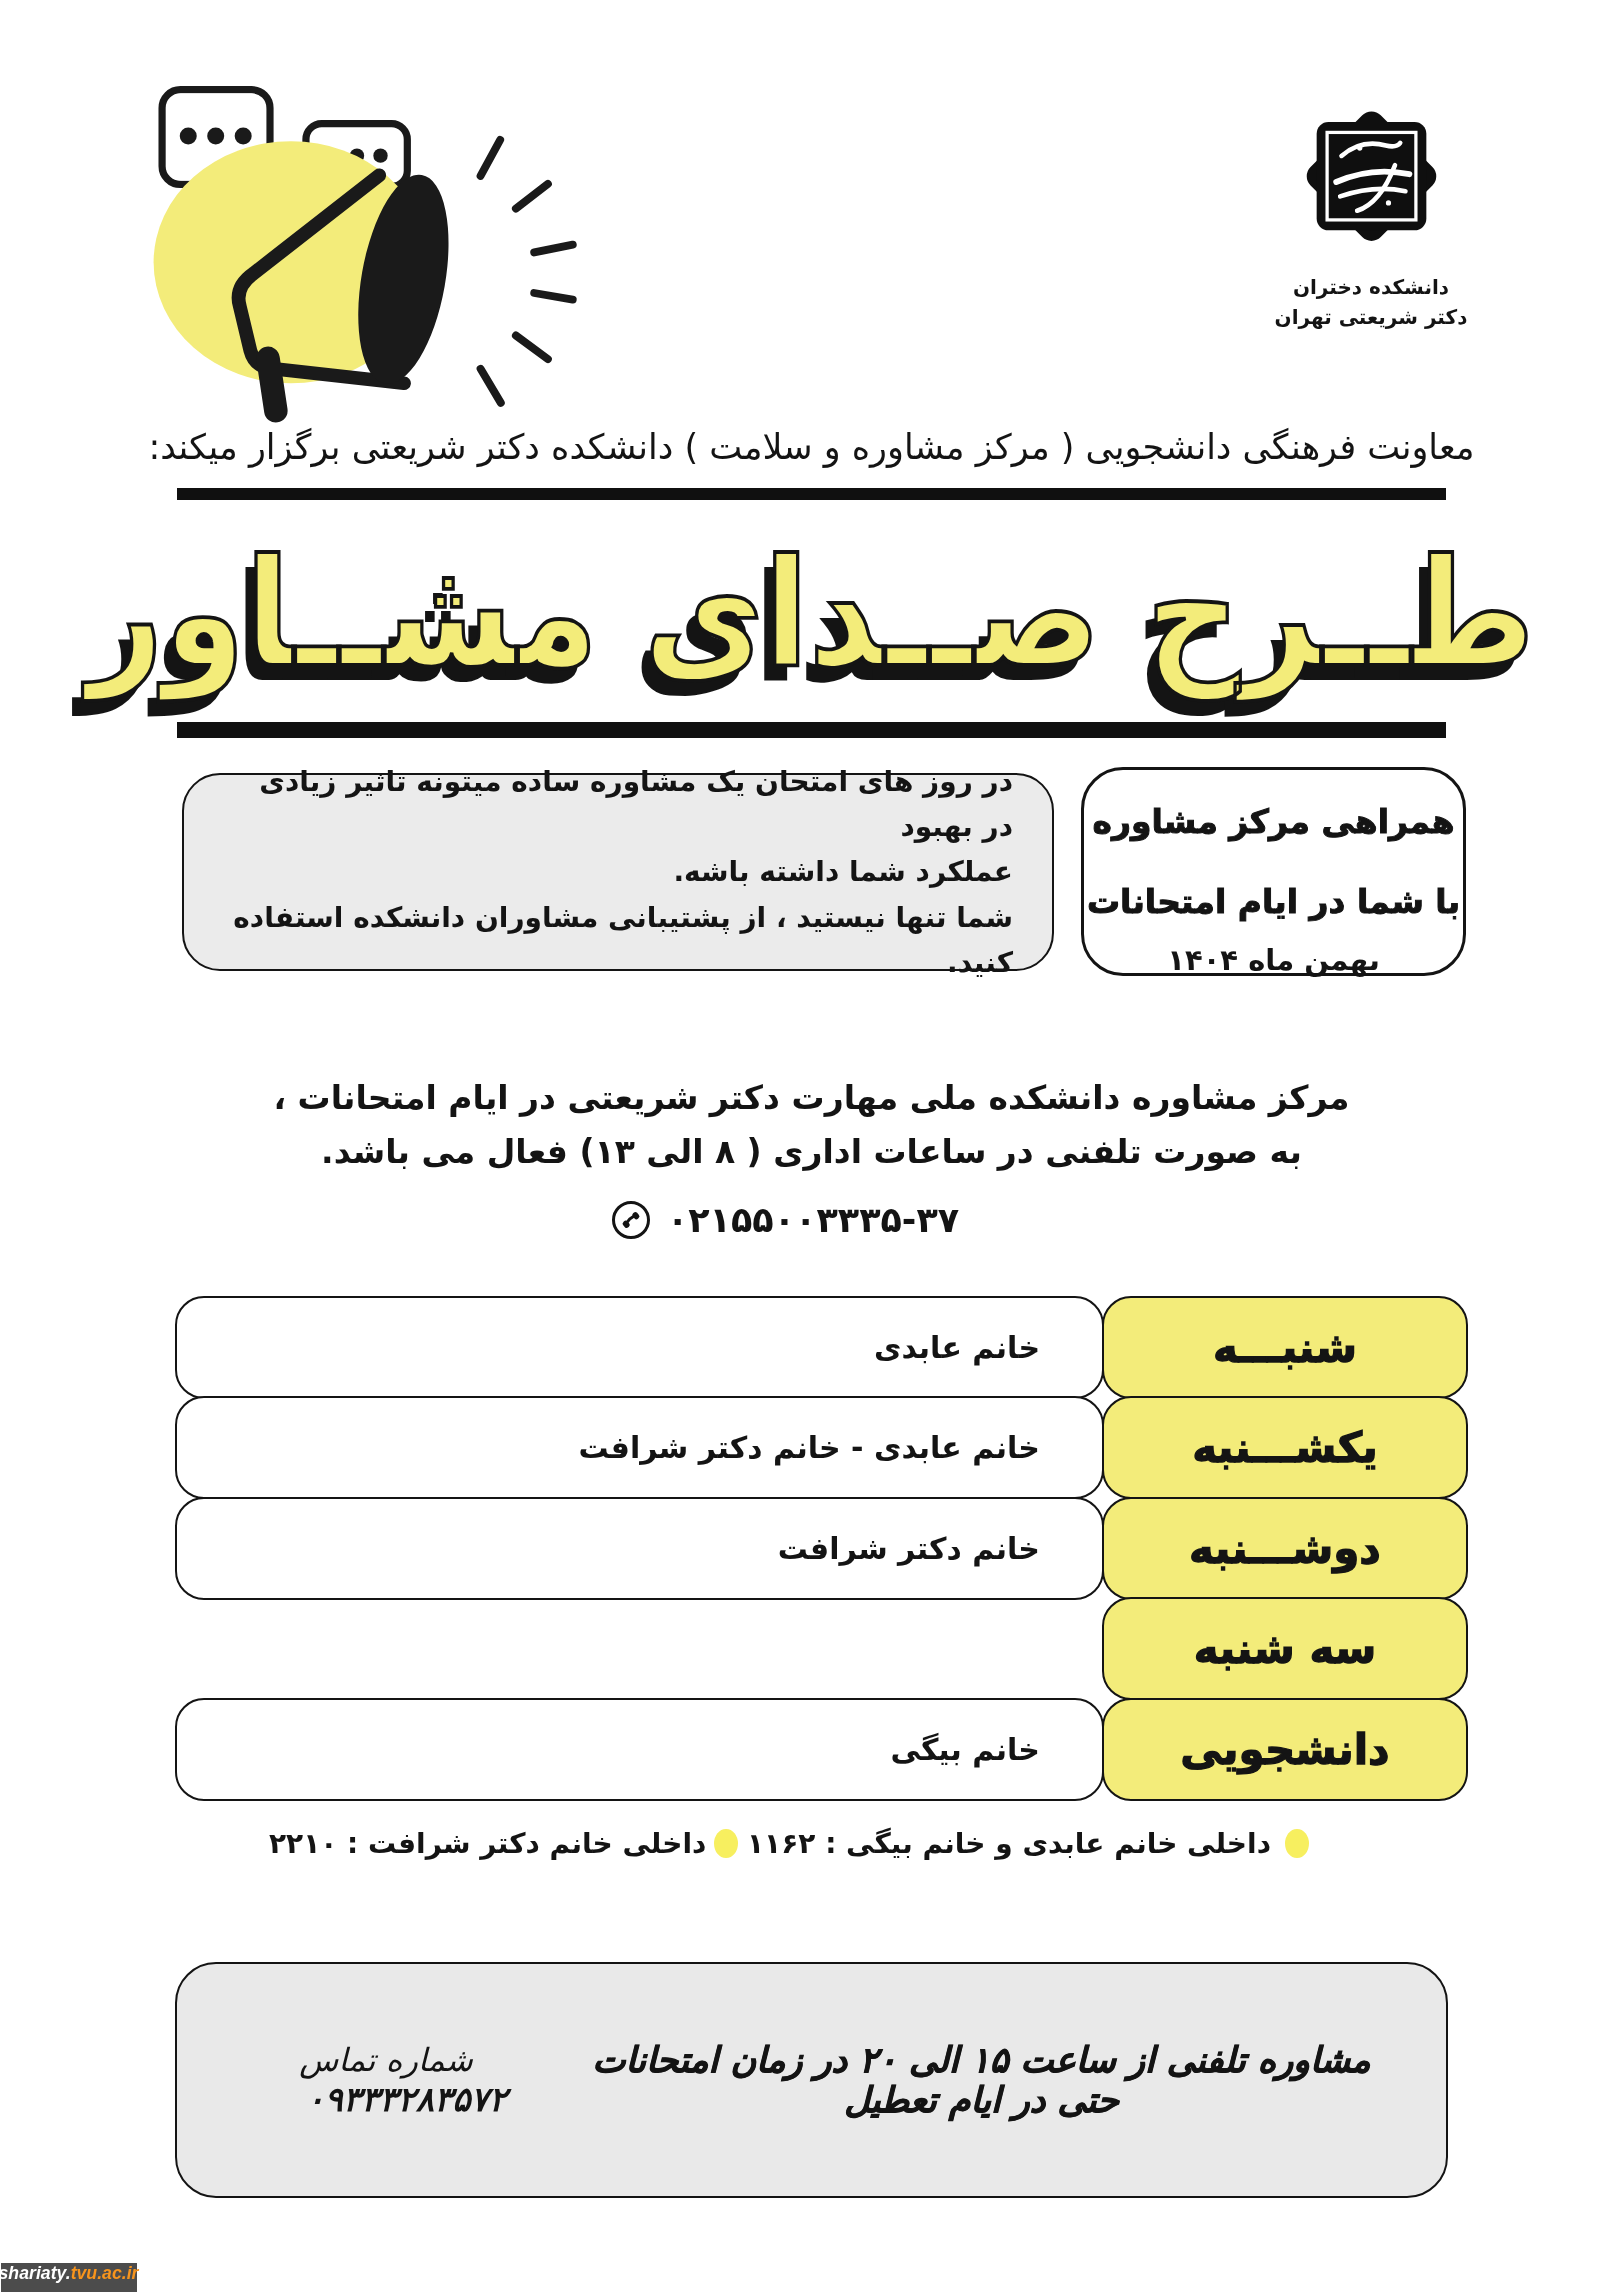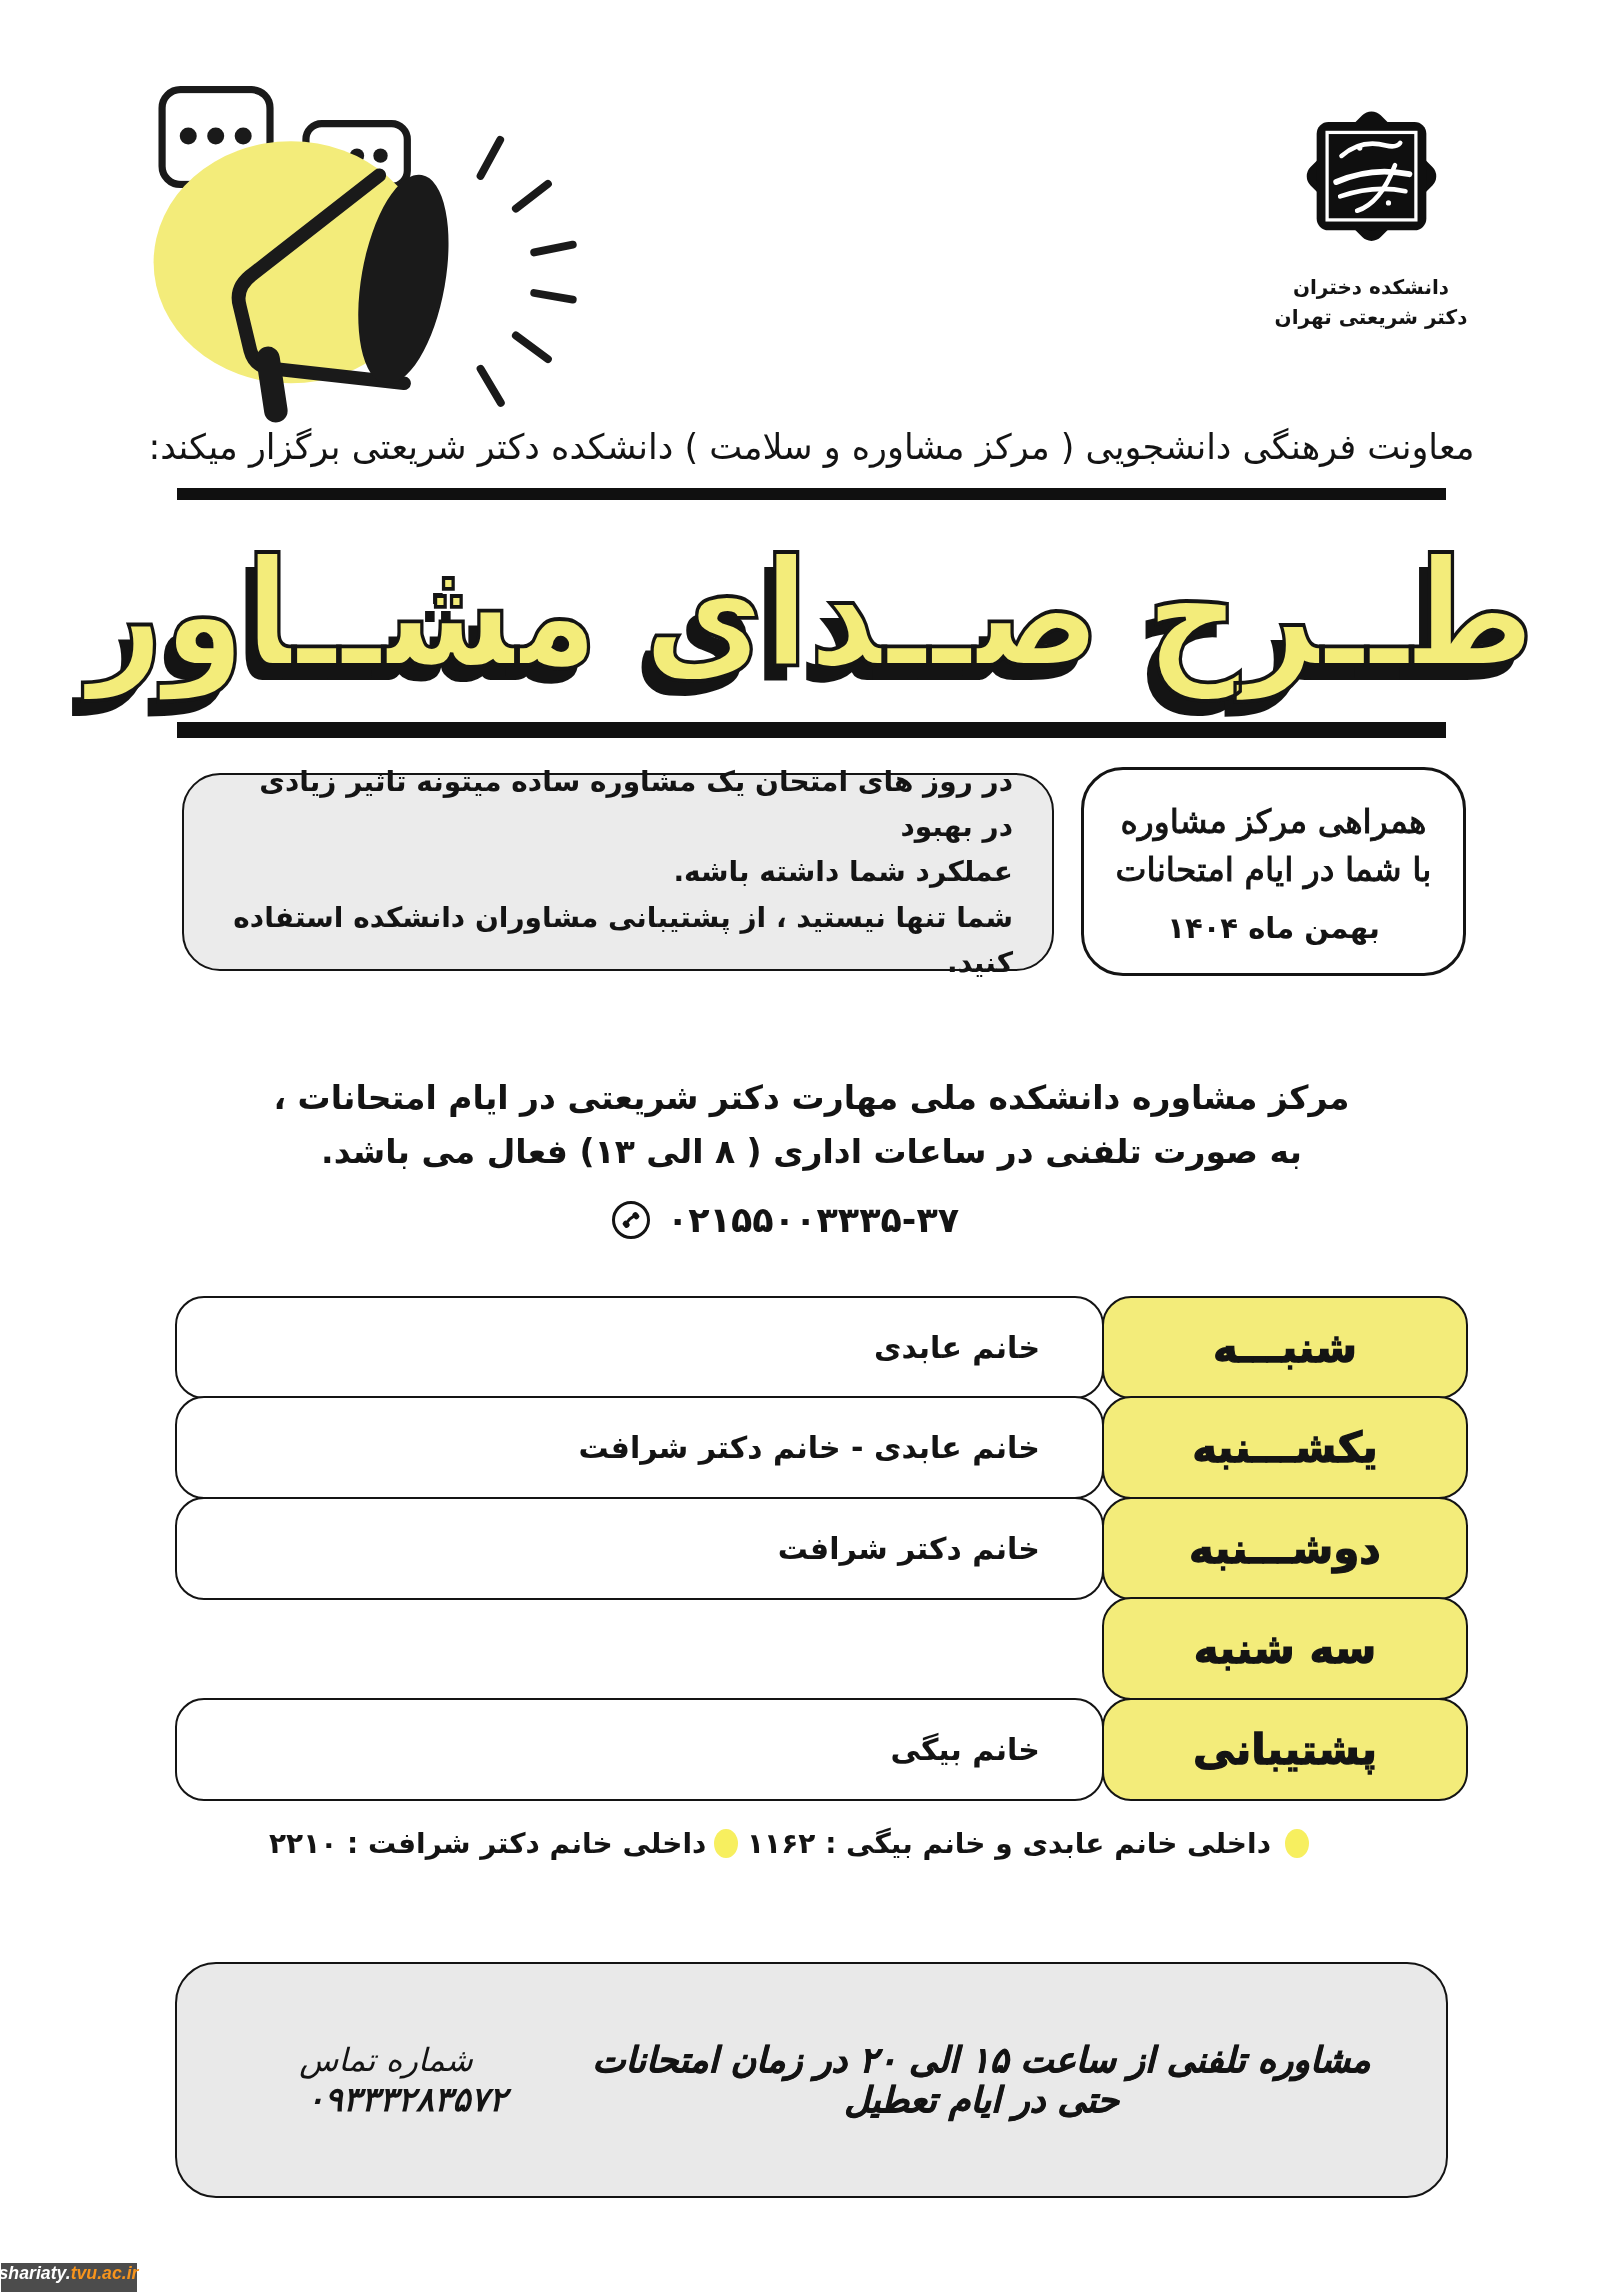--- a/index.html
+++ b/index.html
@@ -36,21 +36,21 @@
     left:182px;top:773px;width:872px;height:198px;background:#ebebeb;
     border:2.6px solid #141414;border-radius:38px;box-sizing:border-box;
     display:flex;flex-direction:column;justify-content:center;
     padding:19.6px 39px;text-align:right;font-size:28px;font-weight:bold;line-height:1.62;
   }
   .side-box{
     left:1081px;top:767px;width:385px;height:209px;background:#ffffff;
     border:3.3px solid #141414;border-radius:42px;box-sizing:border-box;
     display:flex;flex-direction:column;justify-content:center;align-items:center;text-align:center;
   }
-  .side-box .t{font-size:33px;font-weight:normal;line-height:1.45;-webkit-text-stroke:1px #141414;}
+  .side-box .t{font-size:33px;font-weight:bold;line-height:1.45;margin-top:32px;-webkit-text-stroke:1px #141414;}
   .side-box .d{font-size:29px;font-weight:bold;margin-top:17px;}
 
   
   .availability{left:0;right:0;top:1071px;text-align:center;font-size:33px;font-weight:bold;line-height:1.64;}
   .phone-row{
     left:0;right:0;top:1200px;display:flex;align-items:center;justify-content:center;gap:17px;
     transform:translateX(-26px);
   }
   .phone-number{font-size:35px;font-weight:bold;direction:ltr;unicode-bidi:embed;}
   .phone-badge{
@@ -209,21 +209,21 @@
   </div>
   <div class="sched-row">
     <div class="day-cell">خانم دکتر شرافت</div>
     <div class="day-tab">دوشـــنبه</div>
   </div>
   <div class="sched-row">
     <div class="day-tab">سه شنبه</div>
   </div>
   <div class="sched-row">
     <div class="day-cell">خانم بیگی</div>
-    <div class="day-tab">پشتیبانی</div>
+    <div class="day-tab">دانشجویی</div>
   </div>
 </div>
 
 <div class="abs ext-group ext-right">
   <span class="dot"></span>
   <span>داخلی خانم عابدی و خانم بیگی : ۱۱۶۲</span>
 </div>
 <div class="abs ext-group ext-left">
   <span class="dot"></span>
   <span>داخلی خانم دکتر شرافت : ۲۲۱۰</span>

